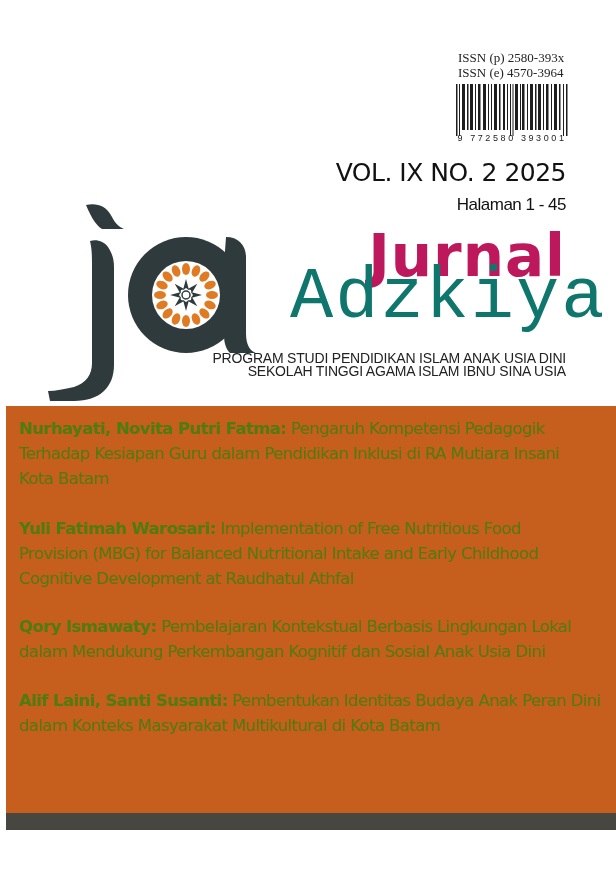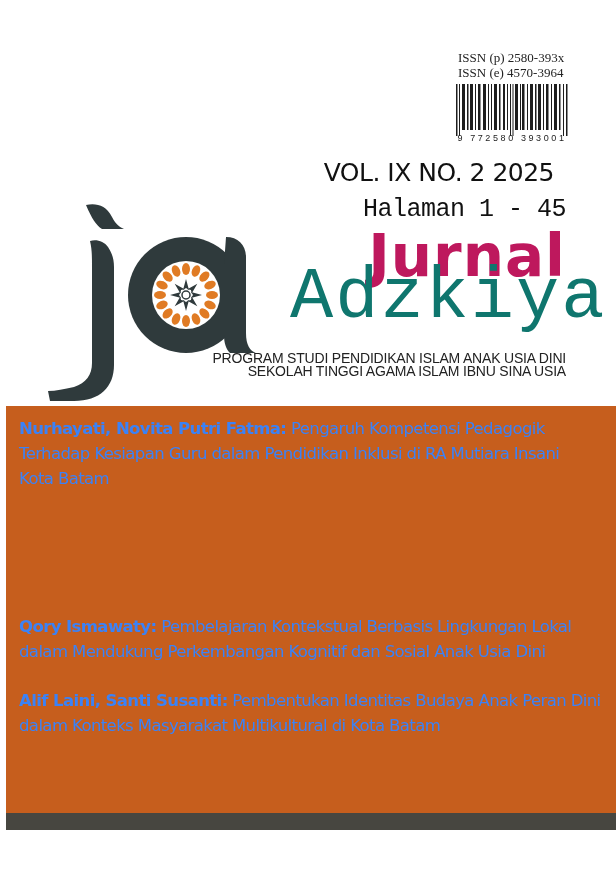--- a/index.html
+++ b/index.html
@@ -8,38 +8,38 @@
       background: #ffffff;
       font-family: "Liberation Sans", sans-serif;
     }
     .cover { position: absolute; left: 0; top: 0; width: 616px; height: 880px; margin-left: 6px; }
 
     
     .issn { position: absolute; left: 452px; top: 50px; font-family: "Liberation Serif", serif; font-size: 13px; line-height: 15px; color: #222; }
     .barcode { position: absolute; left: 450px; top: 84px; width: 112px; height: 52px; }
     .barcode-digits { position: absolute; left: 444px; top: 133px; width: 124px; font-size: 9px; letter-spacing: 2.6px; color: #222; font-family: "Liberation Sans", sans-serif; text-align: center; }
 
-    .vol { position: absolute; right: 68px; top: 158px; font-size: 25px; color: #111; font-family: "DejaVu Sans", sans-serif; letter-spacing: -0.5px; }
-    .pages { position: absolute; right: 56px; top: 195px; font-size: 25px; color: #111; font-family: Liberation Mono, monospace; letter-spacing: -0.5px; }
+    .vol { position: absolute; right: 56px; top: 158px; font-size: 25px; color: #111; font-family: "DejaVu Sans", sans-serif; letter-spacing: -0.5px; }
+    .pages { position: absolute; right: 56px; top: 195px; font-size: 17px; color: #111; font-family: Liberation Sans, sans-serif; letter-spacing: -0.5px; }
 
     .jurnal { position: absolute; right: 56px; top: 222px; font-size: 58px; color: #be185d; font-family: "DejaVu Sans", sans-serif; font-weight: bold; letter-spacing: 1px; }
     .adzkiya { position: absolute; left: 284px; top: 258px; font-size: 72px; line-height: 80px; color: #0f766e; font-family: Liberation Mono, monospace; letter-spacing: 2px; }
 
     .program { position: absolute; right: 56px; top: 352px; text-align: right; font-size: 14px; line-height: 13px; color: #222; font-family: "Liberation Sans", sans-serif; letter-spacing: -0.2px; }
 
     .logo { position: absolute; left: 28px; top: 195px; width: 230px; height: 212px; }
 
     .band {
       position: absolute; left: 0; top: 406px; width: 616px; height: 407px;
       background: #c65e1d;
     }
     .article {
       position: absolute; left: 13px; width: 590px;
       font-family: "DejaVu Sans", sans-serif; font-size: 16.5px; line-height: 25px;
-      color: #3b82f6; letter-spacing: -0.6px;
+      color: #4d7c0f; letter-spacing: -0.6px;
     }
     .article .author { font-weight: bold; }
     .darkbar { position: absolute; left: 0; top: 813px; width: 616px; height: 17px; background: #474640; }
   </style>
 </head>
 <body>
 
 <div class="cover">
 
   <div class="issn">
@@ -139,20 +139,26 @@
 
   <div class="band"></div>
 
   <div class="article" style="top:416px">
     <span class="author">Nurhayati, Novita Putri Fatma:</span>
     <span>Pengaruh Kompetensi Pedagogik</span><br>
     <span>Terhadap Kesiapan Guru dalam Pendidikan Inklusi di RA Mutiara Insani</span><br>
     <span>Kota Batam</span>
   </div>
 
+  <div class="article" style="top:516px">
+    <span class="author">Yuli Fatimah Warosari:</span>
+    <span>Implementation of Free Nutritious Food</span><br>
+    <span>Provision (MBG) for Balanced Nutritional Intake and Early Childhood</span><br>
+    <span>Cognitive Development at Raudhatul Athfal</span>
+  </div>
 
   <div class="article" style="top:614px">
     <span class="author">Qory Ismawaty:</span>
     <span>Pembelajaran Kontekstual Berbasis Lingkungan Lokal</span><br>
     <span>dalam Mendukung Perkembangan Kognitif dan Sosial Anak Usia Dini</span>
   </div>
 
   <div class="article" style="top:688px">
     <span class="author">Alif Laini, Santi Susanti:</span>
     <span>Pembentukan Identitas Budaya Anak Peran Dini</span><br>

